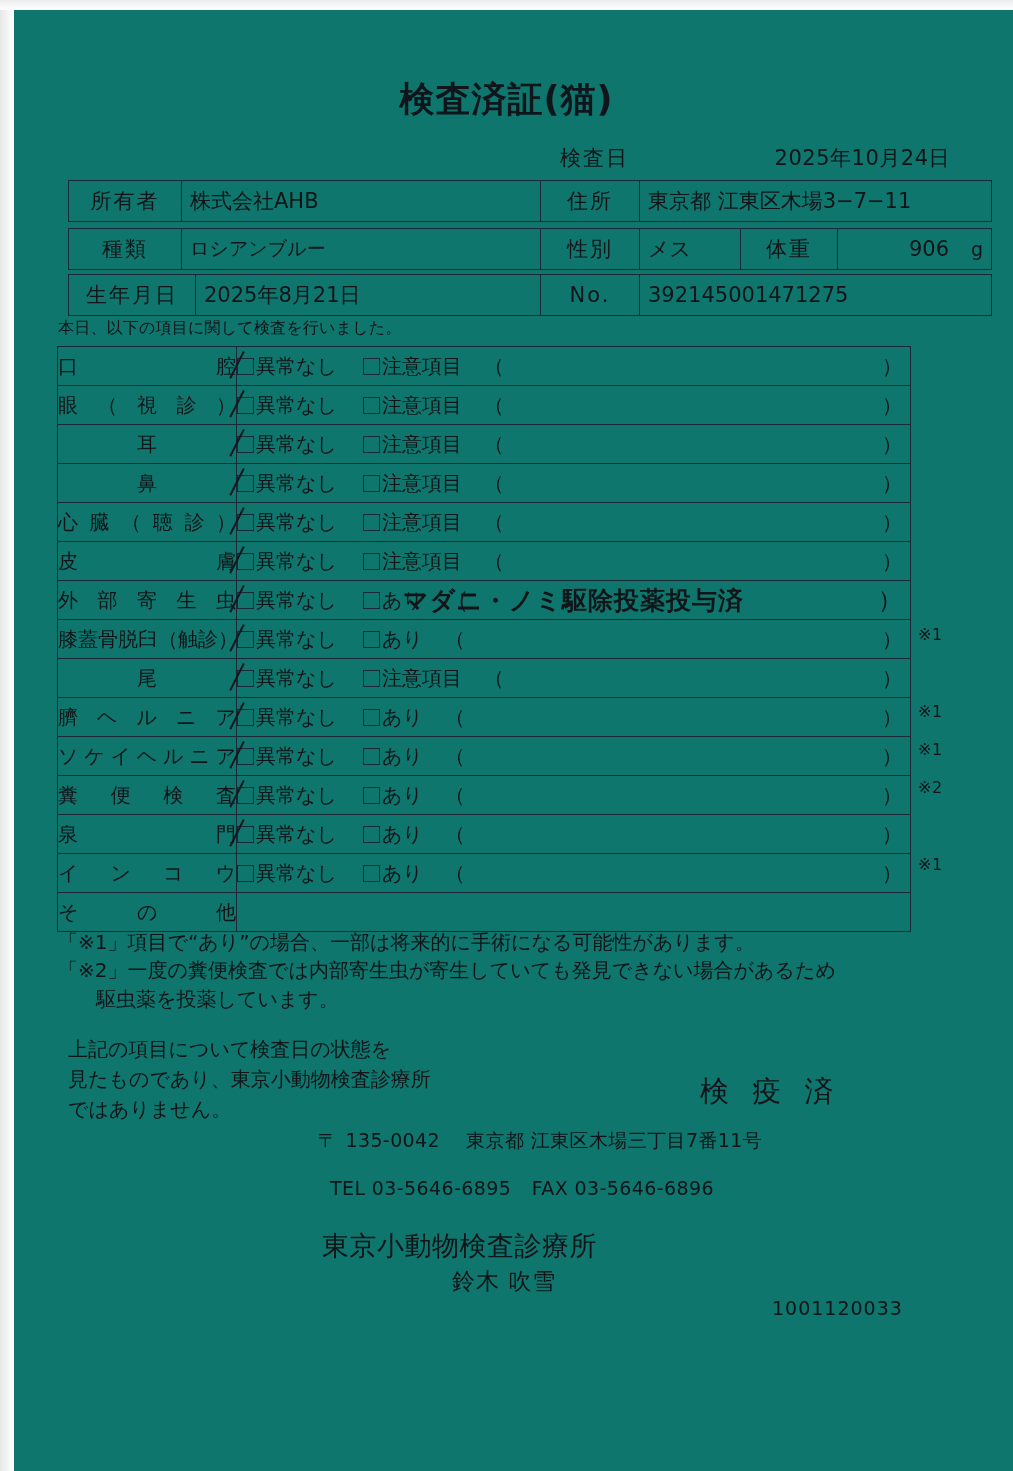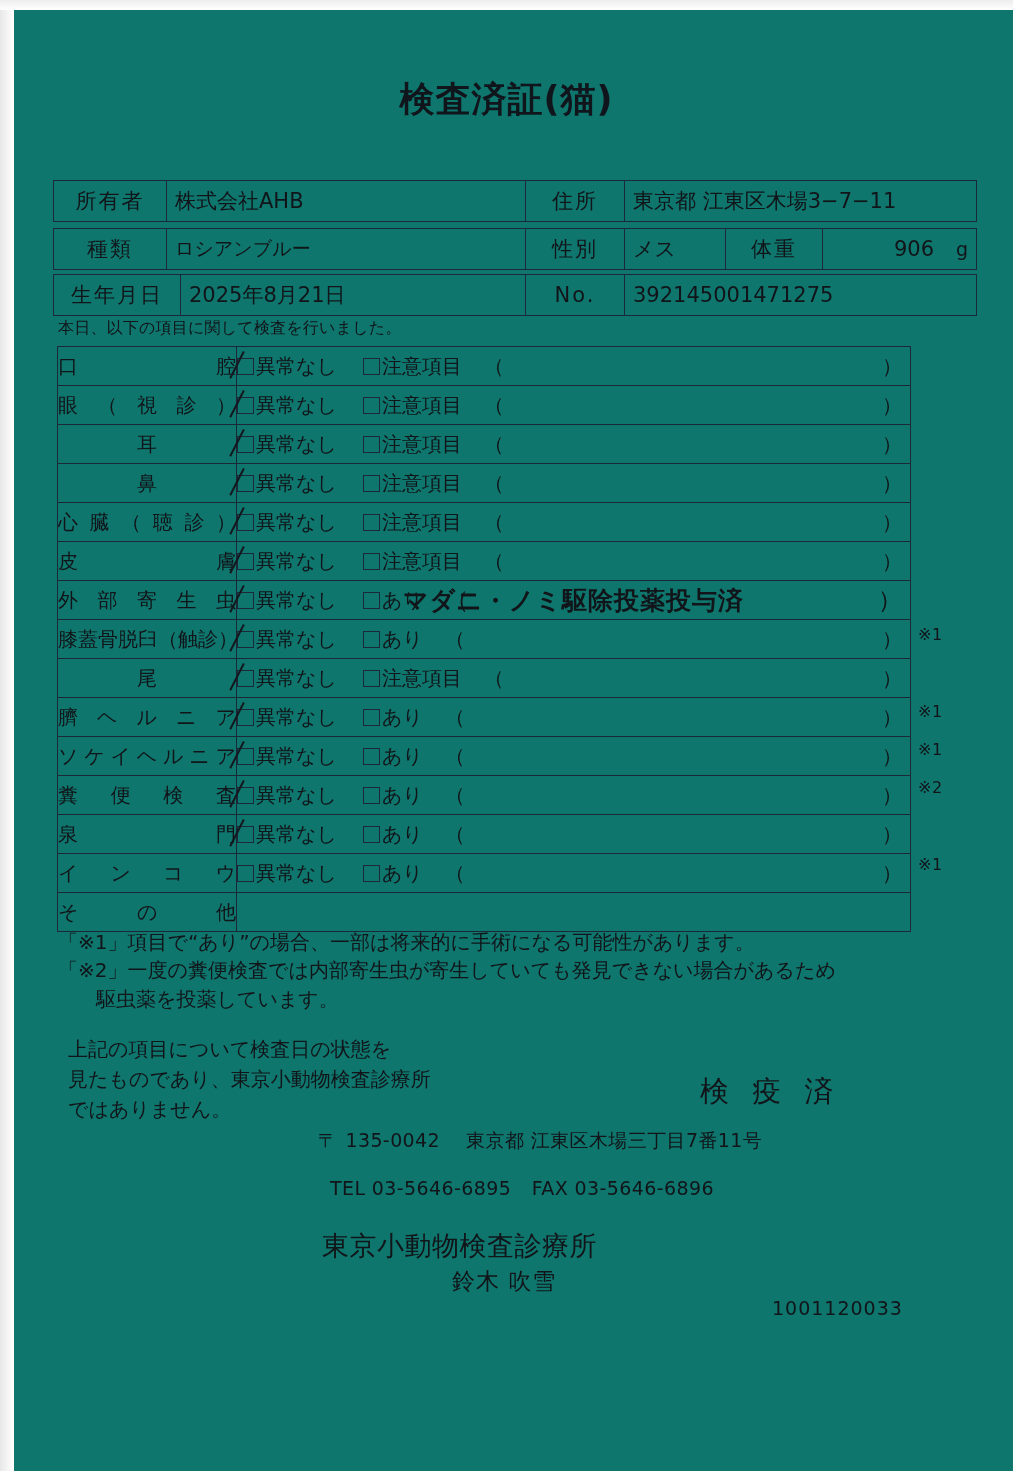--- a/index.html
+++ b/index.html
@@ -58,21 +58,21 @@
     display: flex;
     align-items: baseline;
     font-size: 21px;
   }
   .exam-date-row .lbl { letter-spacing: 2px; }
   .exam-date-row .val { margin-left: auto; letter-spacing: 0.5px; }
 
   
   .hdr-table {
     position: absolute;
-    left: 53px;
+    left: 68px;
     width: 924px;
     border-collapse: collapse;
     table-layout: fixed;
     font-size: 21px;
   }
   .hdr-table td {
     border: 1.6px solid #1b2838;
     height: 40px;
     padding: 0 8px;
     vertical-align: middle;
@@ -255,20 +255,24 @@
 </style>
 </head>
 <body>
 
 <div class="page">
   <div class="scan-edge-left"></div>
   <div class="scan-edge-top"></div>
 
   <div class="title">検査済証(猫)</div>
 
+  <div class="exam-date-row">
+    <span class="lbl">検査日</span>
+    <span class="val">2025年10月24日</span>
+  </div>
 
   <table class="hdr-table t-owner">
     <tbody>
         <tr>
       <td class="lbl-cell" style="width:96px">所有者</td>
       <td style="width:342px">株式会社AHB</td>
       <td class="lbl-cell" style="width:82px">住所</td>
       <td>東京都 江東区木場3−7−11</td>
     </tr>
   </tbody>

